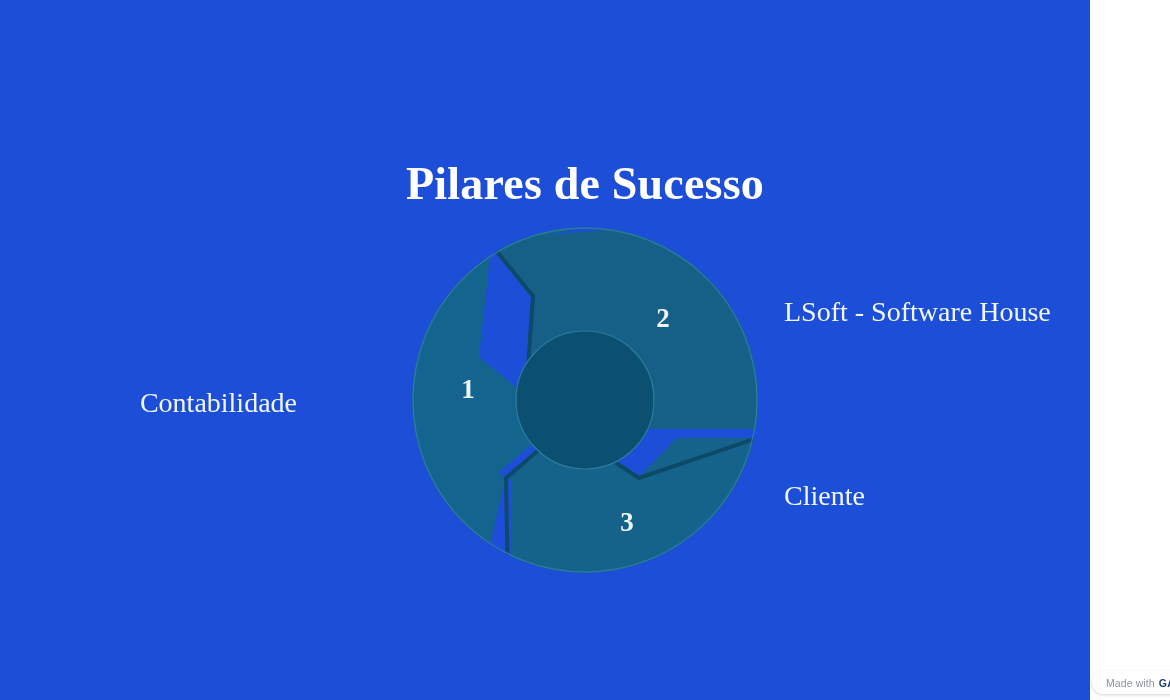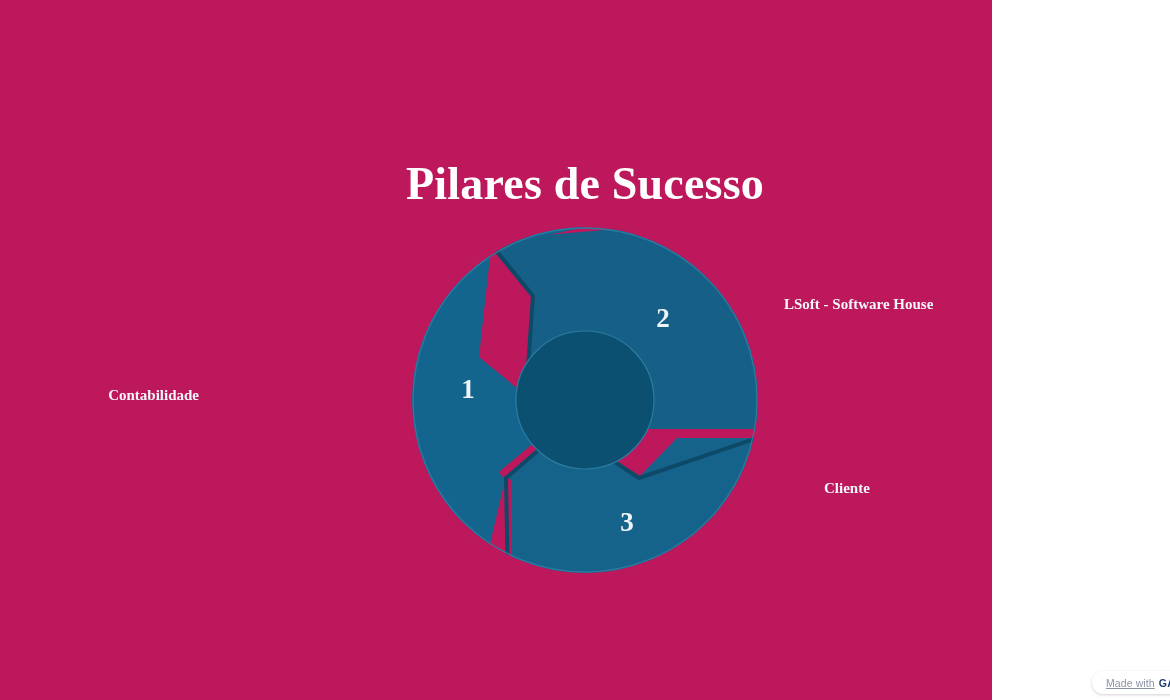--- a/index.html
+++ b/index.html
@@ -7,23 +7,23 @@
     padding: 0;
   }
   body {
     width: 1170px;
     height: 700px;
     overflow: hidden;
     font-family: "Liberation Serif", "DejaVu Serif", serif;
   }
   #slide {
     position: relative;
-    width: 992px;
+    width: 1090px;
     height: 700px;
-    background: #be185d;
+    background: #1d4ed8;
   }
   #slide-title {
     position: absolute;
     left: 0;
     top: 128px;
     width: 1170px;
     text-align: center;
     color: #ffffff;
     font-family: "Liberation Serif", "DejaVu Serif", serif;
     font-weight: bold;
@@ -47,40 +47,39 @@
   .seg-number {
     font-family: "Liberation Serif", "DejaVu Serif", serif;
     font-weight: bold;
     font-size: 27px;
     fill: #eef4f8;
   }
   .pillar-label {
     position: absolute;
     color: #f2f7fa;
     font-family: "Liberation Serif", "DejaVu Serif", serif;
-    font-weight: bold;
-    font-size: 15px;
+    font-weight: normal;
+    font-size: 28px;
     white-space: nowrap;
     line-height: 1.2;
   }
   #label-left {
     right: 793px;
     top: 386px;
     text-align: left;
   }
   #label-right-top {
     left: 784px;
     top: 295px;
     text-align: left;
   }
   #label-right-bottom {
     left: 784px;
     top: 479px;
     text-align: left;
-    margin-left: 40px;
   }
   #made-with-badge {
     position: absolute;
     left: 1092px;
     top: 671px;
     height: 23px;
     display: flex;
     align-items: center;
     padding: 0 12px 0 14px;
     background: #ffffff;
@@ -88,21 +87,20 @@
     box-shadow: 0 1px 3px rgba(0,0,0,0.18);
     font-family: "Liberation Sans", "DejaVu Sans", sans-serif;
     font-size: 10.5px;
     white-space: nowrap;
     overflow: hidden;
   }
   #made-with-text {
     color: #8b92a5;
     font-weight: normal;
     letter-spacing: 0.1px;
-    text-decoration: underline;
   }
   #gamma-text {
     color: #1b3b73;
     font-weight: bold;
     letter-spacing: 0.2px;
     margin-left: 4px;
   }
 </style>
 </head>
 <body>

